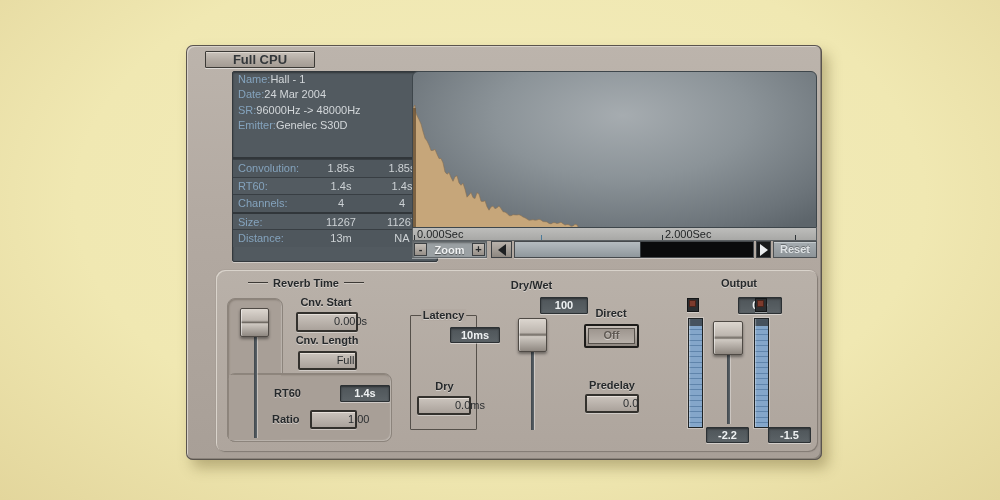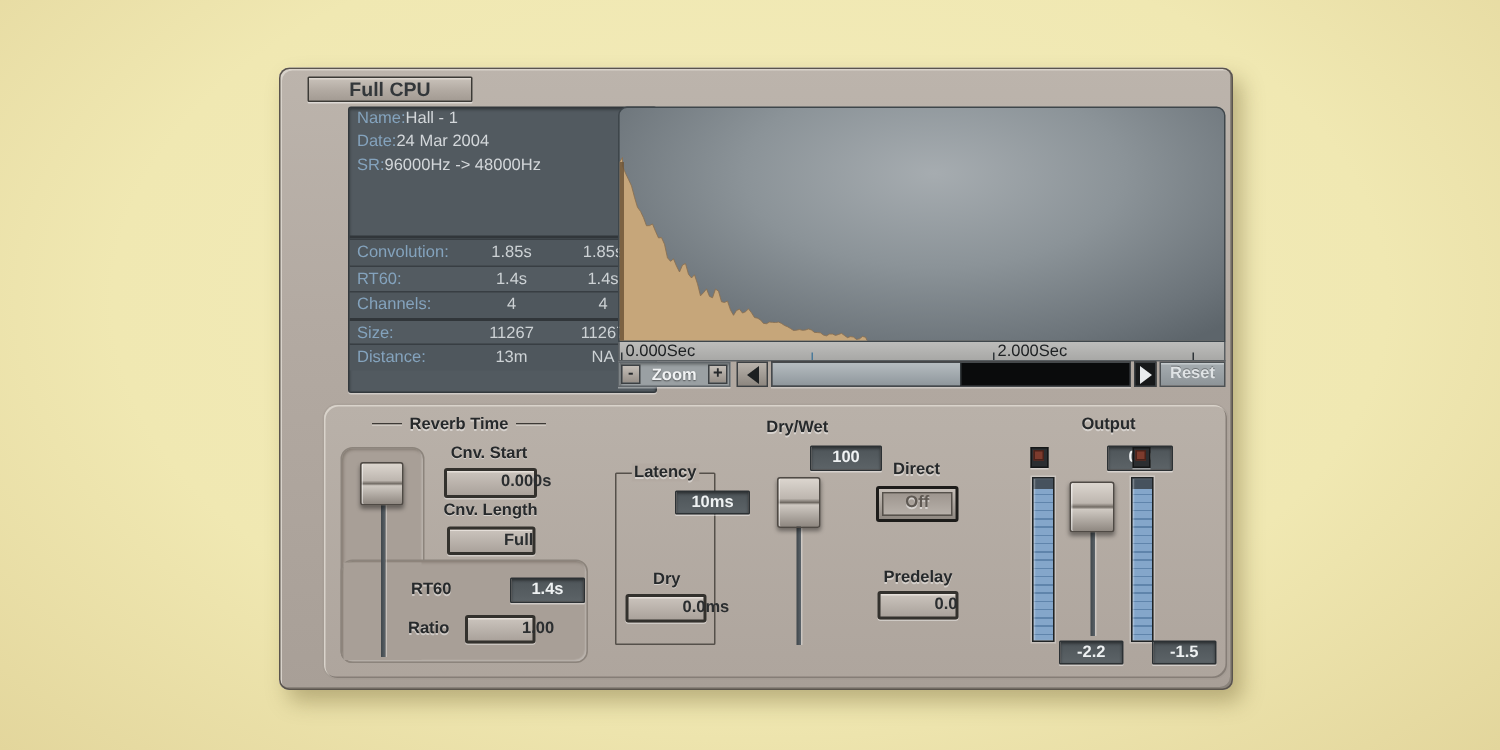--- a/index.html
+++ b/index.html
@@ -123,21 +123,21 @@
   .fader {
     position:absolute; border:1px solid #4f4a45; border-radius:2px; cursor:grab;
     background:linear-gradient(180deg,#dcd6cf 0%,#bdb6af 42%,#716b64 50%,#cfc9c2 55%,#8f8881 100%);
     box-shadow:0 2px 3px rgba(0,0,0,.4), inset 1px 0 0 rgba(255,255,255,.5);
   }
 
   .metal-box {
     position:absolute; background:linear-gradient(180deg,#cbc4bd 0%,#aaa29b 100%);
     border:2px solid #33312d; border-radius:2px;
     box-shadow:inset 0 1px 0 #e5dfd9, 0 1px 0 rgba(255,255,255,.4);
-    font-size:11px; font-weight:bold; color:#2b2e30; text-align:center; cursor:pointer;padding-left:36px;
+    font-size:11px; font-weight:normal; color:#2b2e30; text-align:center; cursor:pointer;padding-left:36px;
   }
   .dark-box {
     position:absolute; background:linear-gradient(180deg,#4e5559 0%,#5c6367 100%);
     border:1px solid #2c3134; border-radius:1px;
     box-shadow:0 1px 0 rgba(255,255,255,.45), inset 0 1px 2px rgba(0,0,0,.45);
     font-size:11px; font-weight:bold; color:#eef1f2; text-align:center;margin-left:32px;
   }
 
   .group-box { position:absolute; border:1px solid #55504a; box-shadow:inset 0 0 0 0 transparent; border-radius:1px; }
   .group-label { position:absolute; top:-7px; left:50%; transform:translateX(-50%); background:#b3aaa2; padding:0 2px; white-space:nowrap;
@@ -175,20 +175,23 @@
     <div class="info-panel">
       <div class="info-list">
         <div class="info-row">
           <span class="info-key">Name:</span><span class="info-val">Hall - 1</span>
         </div>
         <div class="info-row">
           <span class="info-key">Date:</span><span class="info-val">24 Mar 2004</span>
         </div>
         <div class="info-row">
           <span class="info-key">SR:</span><span class="info-val">96000Hz -&gt; 48000Hz</span>
+        </div>
+        <div class="info-row">
+          <span class="info-key">Emitter:</span><span class="info-val">Genelec S30D</span>
         </div>
       </div>
       <div class="iscroll">
         <div class="sbtn up">
             <div class="tri-up"></div>
           </div>
         <div class="thumb"></div>
         <div class="dark"></div>
         <div class="sbtn down">
             <div class="tri-down"></div>

